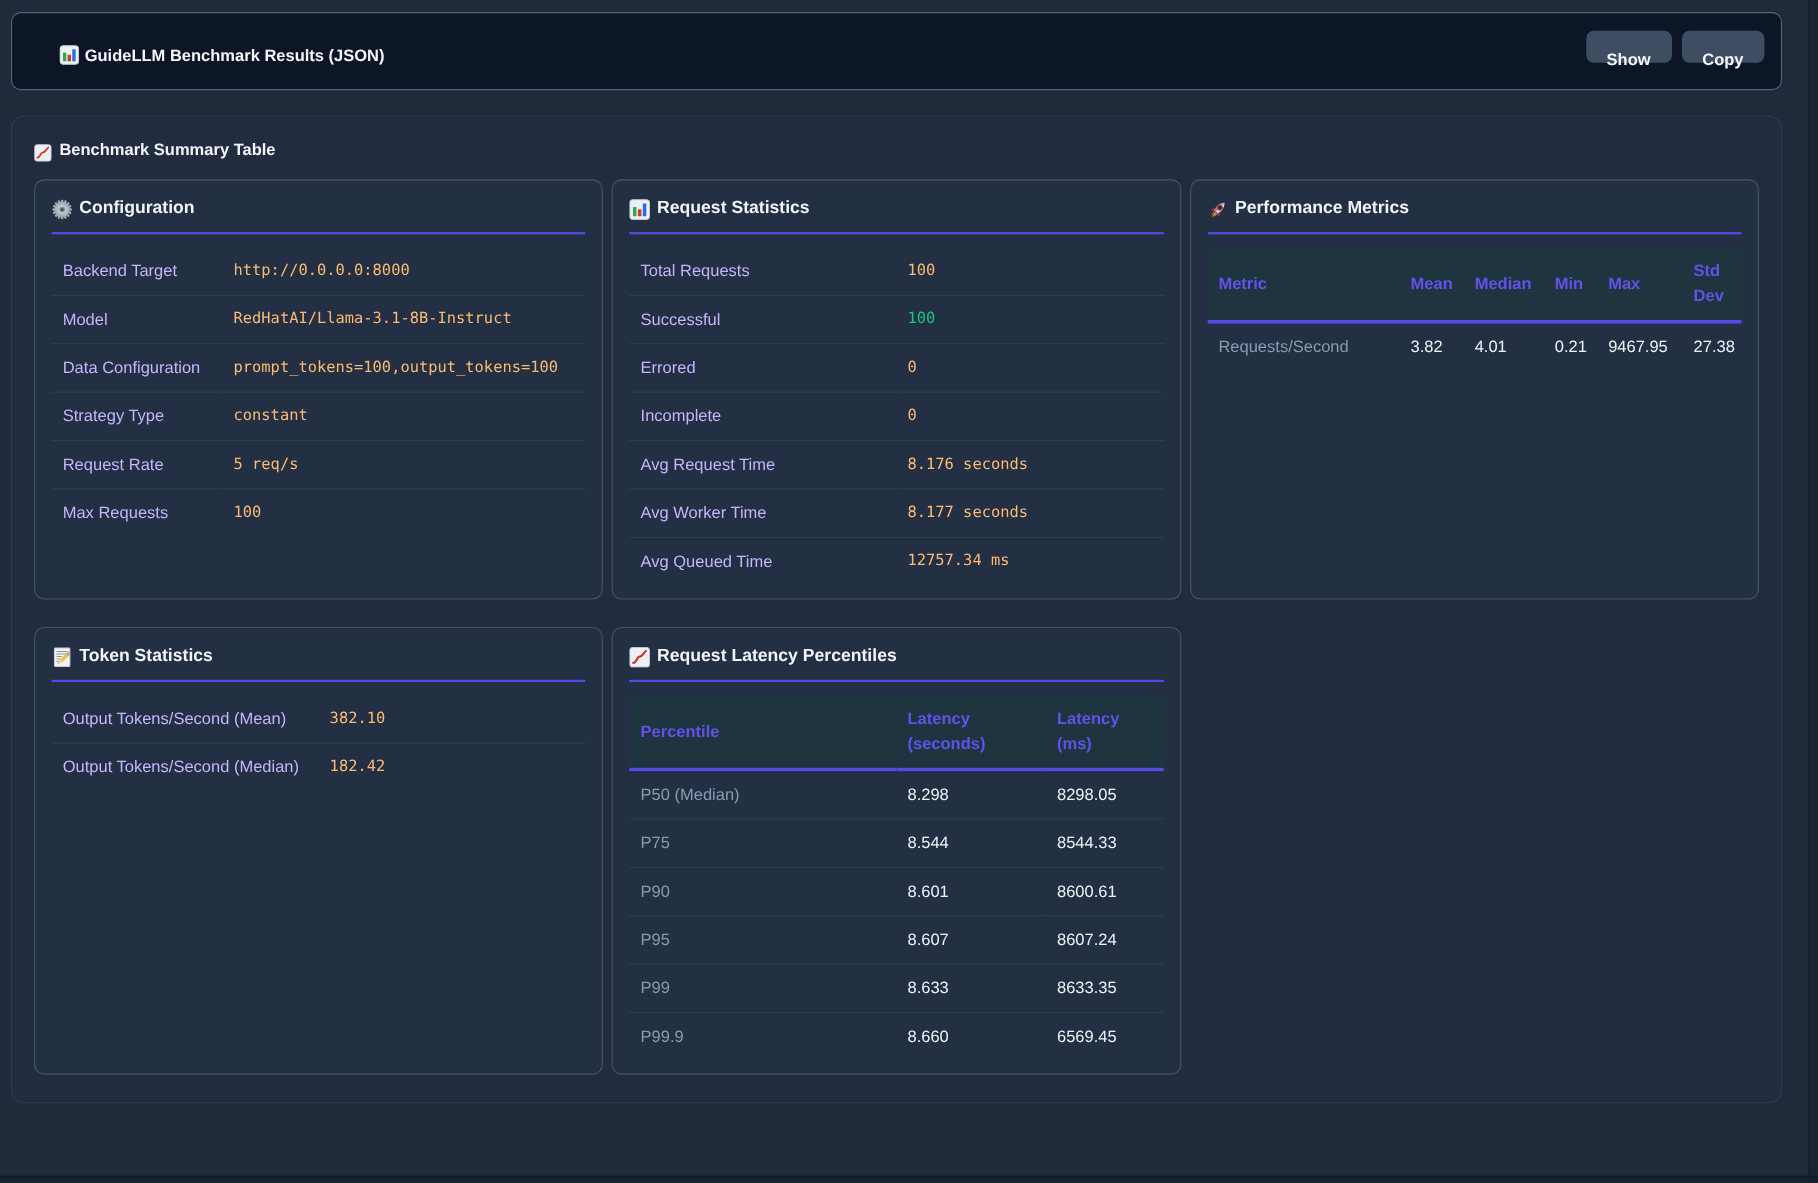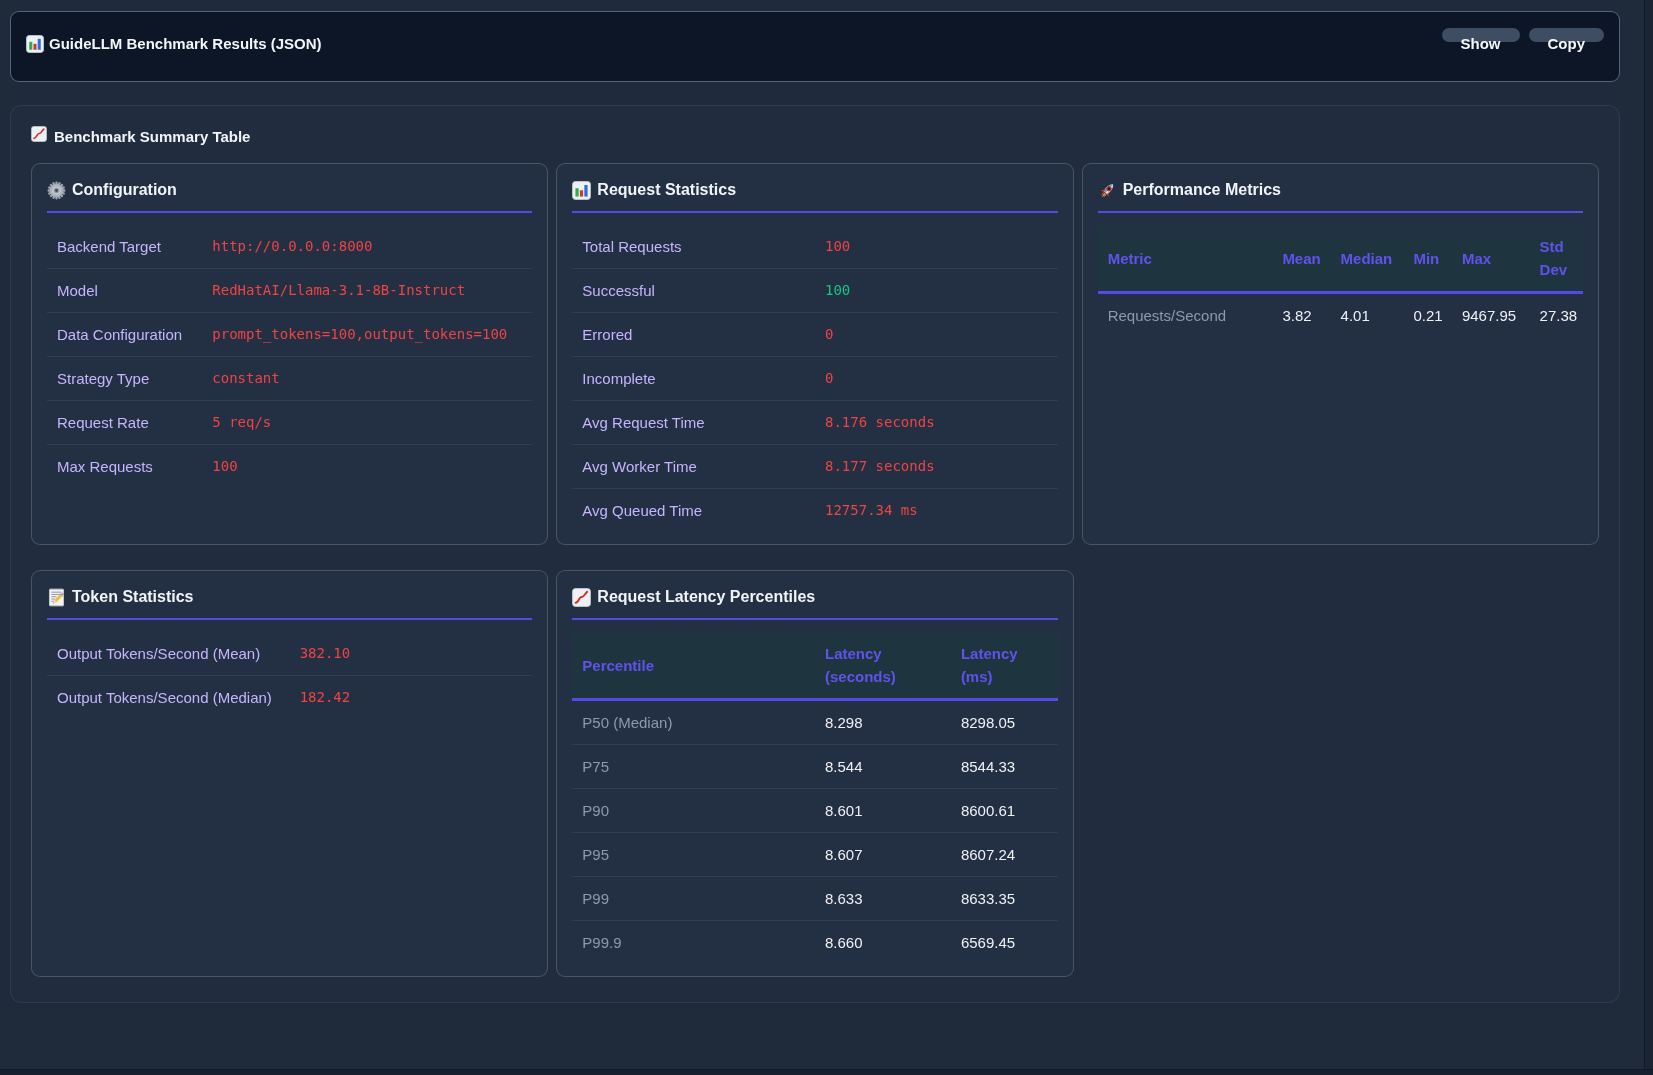--- a/index.html
+++ b/index.html
@@ -16,52 +16,53 @@
     background: #0d1626;
     border: 1px solid rgba(148,163,184,0.55);
     border-radius: 9px;
     display: flex;
     align-items: flex-start;
     justify-content: space-between;
     padding: 16px 15px 0 15px;
   }
   .topbar-title {
     display: flex;
-    align-items: center;
+    align-items: flex-end;
     height: 31px;
     gap: 5px;
     font-size: 15px;
     font-weight: bold;
     color: #f3f6fa;
+    margin-left: 28px;
   }
   .topbar-actions { display: flex; gap: 9px; }
   .btn {
-    height: 14px;
-    padding: 0 19px;
+    height: 29px;
+    padding: 11px 19px;
     border: none;
     border-radius: 7px;
     background: #3f4d62;
     color: #f5f7fa;
     font-family: inherit;
     font-size: 15px;
     font-weight: bold;
     line-height: 31px;
     cursor: pointer;
   }
   
   .wrapper {
     margin: 23px 33px 0 10px;
     border: 1px solid rgba(255,255,255,0.07);
     border-radius: 12px;
     background: #212c3e;
     padding: 20px 20px 25px 20px;
   }
   .section-heading {
     display: flex;
-    align-items: flex-start;
+    align-items: flex-end;
     gap: 7px;
     font-size: 15px;
     font-weight: bold;
     color: #f1f4f9;
     line-height: 21px;
     margin-bottom: 16px;
   }
   .grid {
     display: grid;
     grid-template-columns: repeat(3, 1fr);
@@ -88,21 +89,21 @@
   }
   table { width: 100%; border-collapse: collapse; table-layout: fixed; }
   td, th { vertical-align: middle; }
   
   table.kv td { padding: 12px 10px; line-height: 19px; }
   table.kv tr + tr td { border-top: 1px solid rgba(148,163,184,0.13); }
   td.k { color: #c4b5fd; font-size: 15px; }
   td.v {
     font-family: "DejaVu Sans Mono", monospace;
     font-size: 14px;
-    color: #ef4444;
+    color: #fdba74;
   }
   td.v.ok { color: #17c584; }
   
   table.dg th {
     background: #1e3540;
     color: #6052ea;
     font-weight: bold;
     font-size: 15px;
     text-align: left;
     padding: 10px 10px;

